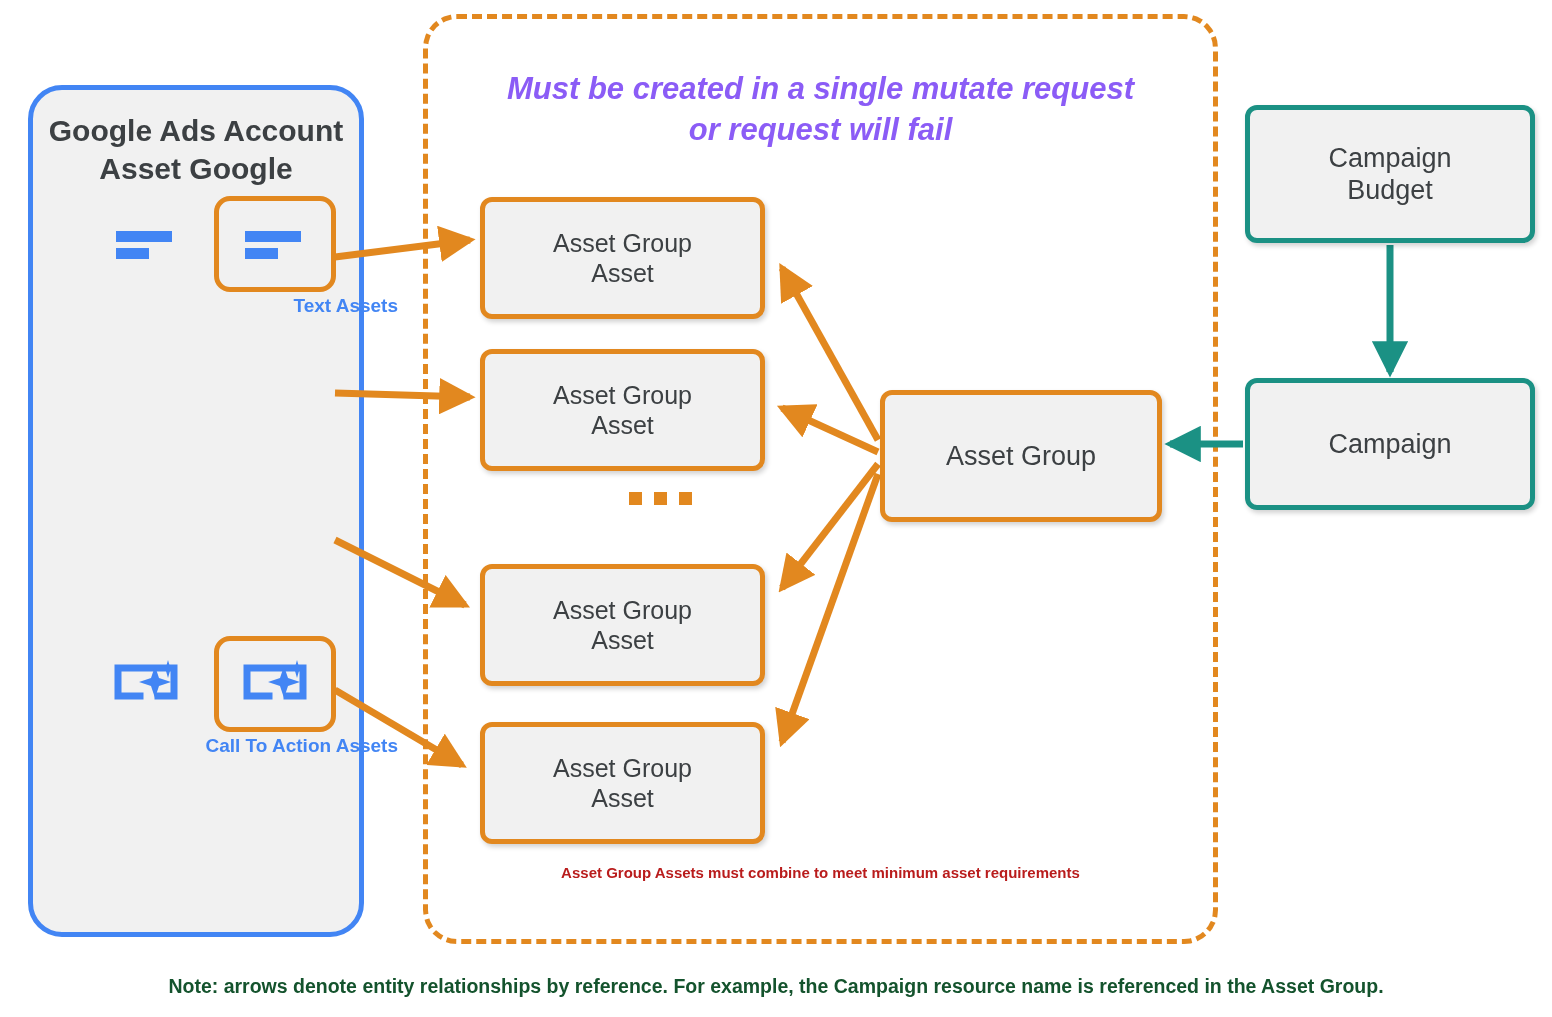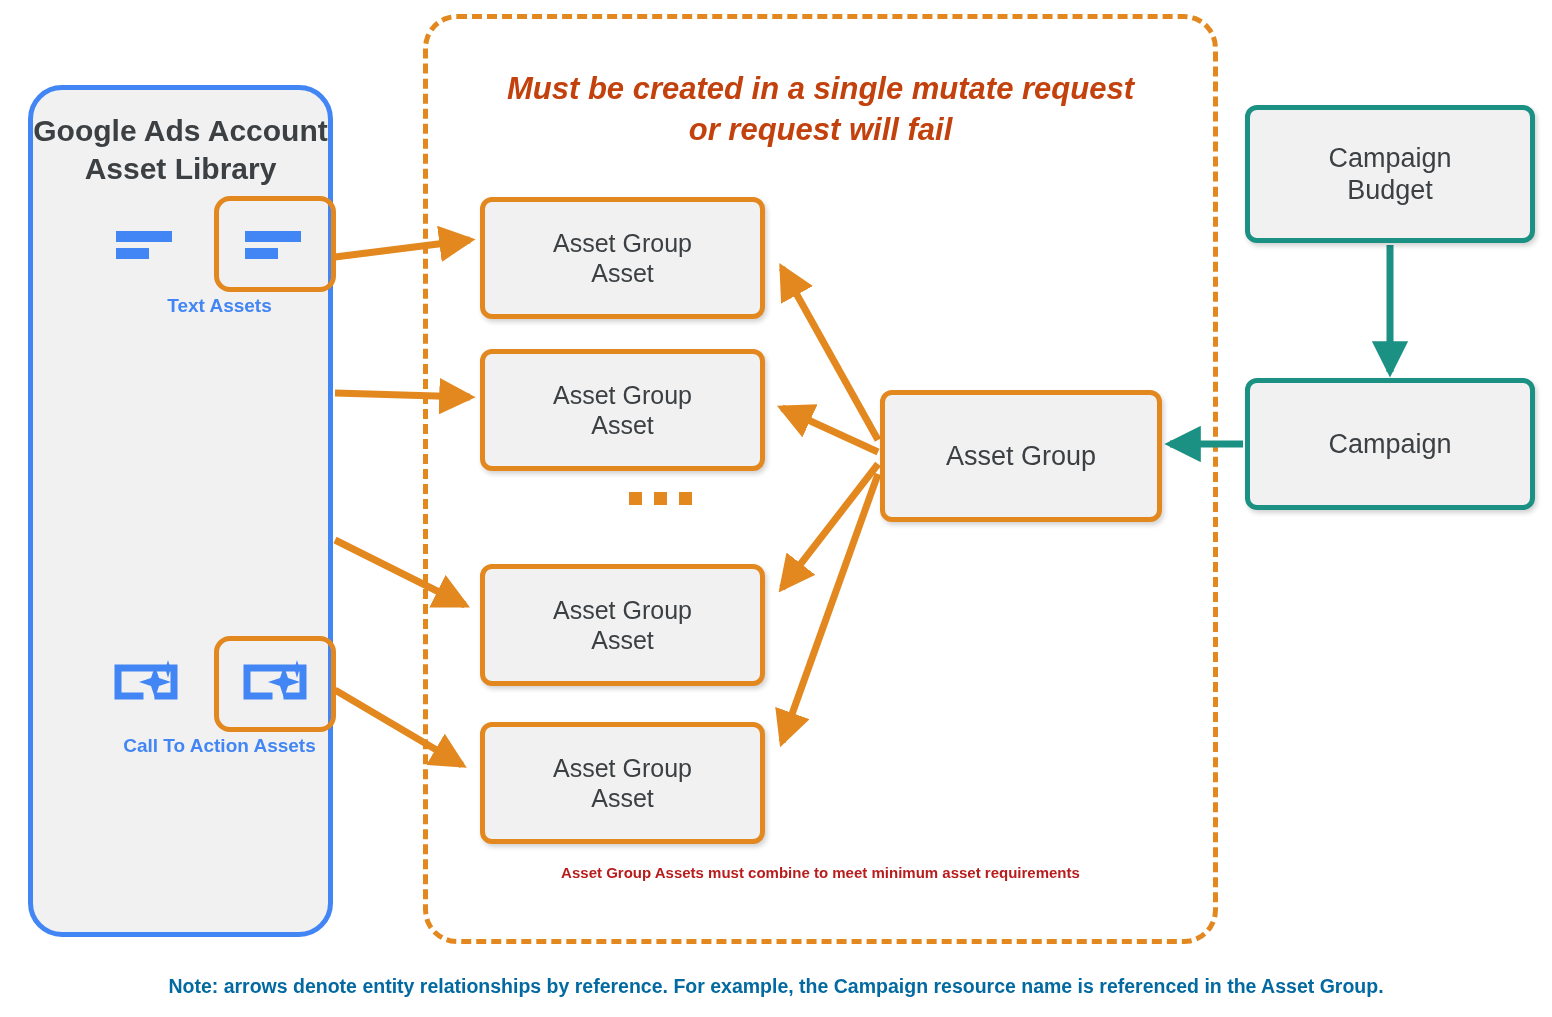--- a/index.html
+++ b/index.html
@@ -42,21 +42,21 @@
     box-shadow: 2px 3px 5px rgba(0,0,0,0.18);
   }
   .node.orange { border: 5px solid #e2881f; margin-top: 12px; }
   .node.teal   { border: 5px solid #1b9184; }
 
   
   #asset-library {
     position: absolute;
     left: 28px;
     top: 85px;
-    width: 305px;
+    width: 336px;
     height: 852px;
     box-sizing: border-box;
     background: #f1f1f1;
     border: 5px solid #4285f4;
     border-radius: 34px;
     padding-left: 16px;
   }
   #library-title {
     position: absolute;
     left: 0; right: 0;
@@ -88,21 +88,21 @@
     justify-content: center;
     box-sizing: border-box;
     border-radius: 16px;
   }
   .icon-wrap.boxed {
     border: 5px solid #e2881f;
     width: 122px;
     height: 96px;
   }
   .asset-label {
-    text-align: center;
+    text-align: right;
     font-size: 19px;
     font-weight: bold;
     color: #4285f4;
     margin-top: 2px;
     margin-left: 8px;
   }
 
   
   #mutate-region {
     position: absolute;
@@ -117,21 +117,21 @@
   }
   #mutate-title {
     position: absolute;
     left: 30px;
     right: 30px;
     top: 50px;
     text-align: center;
     font-size: 31px;
     font-style: italic;
     font-weight: bold;
-    color: #c2410c;
+    color: #8b5cf6;
     line-height: 1.32;
   }
   #mutate-footnote {
     position: absolute;
     left: 20px;
     right: 20px;
     bottom: 58px;
     text-align: center;
     font-size: 15px;
     font-weight: bold;
@@ -178,32 +178,32 @@
     font-size: 27px;
   }
   #bottom-note {
     position: absolute;
     left: 0;
     right: 0;
     top: 975px;
     text-align: center;
     font-size: 19.5px;
     font-weight: bold;
-    color: #0369a1;
+    color: #14532d;
   }
 </style>
 </head>
 <body>
 
 <div id="stage">
 
   <div id="asset-library">
     <div id="library-title">
       <div>Google Ads Account</div>
-      <div>Asset Library</div>
+      <div>Asset Google</div>
     </div>
 
     <div class="asset-row" style="top:105px">
       <div class="asset-icons">
         <div class="icon-wrap">
           <svg width="64" height="46" viewBox="0 0 64 46" aria-hidden="true">
             <rect x="2" y="10" width="56" height="11" fill="#4285f4"></rect>
             <rect x="2" y="27" width="33" height="11" fill="#4285f4"></rect>
           </svg>
         </div>

